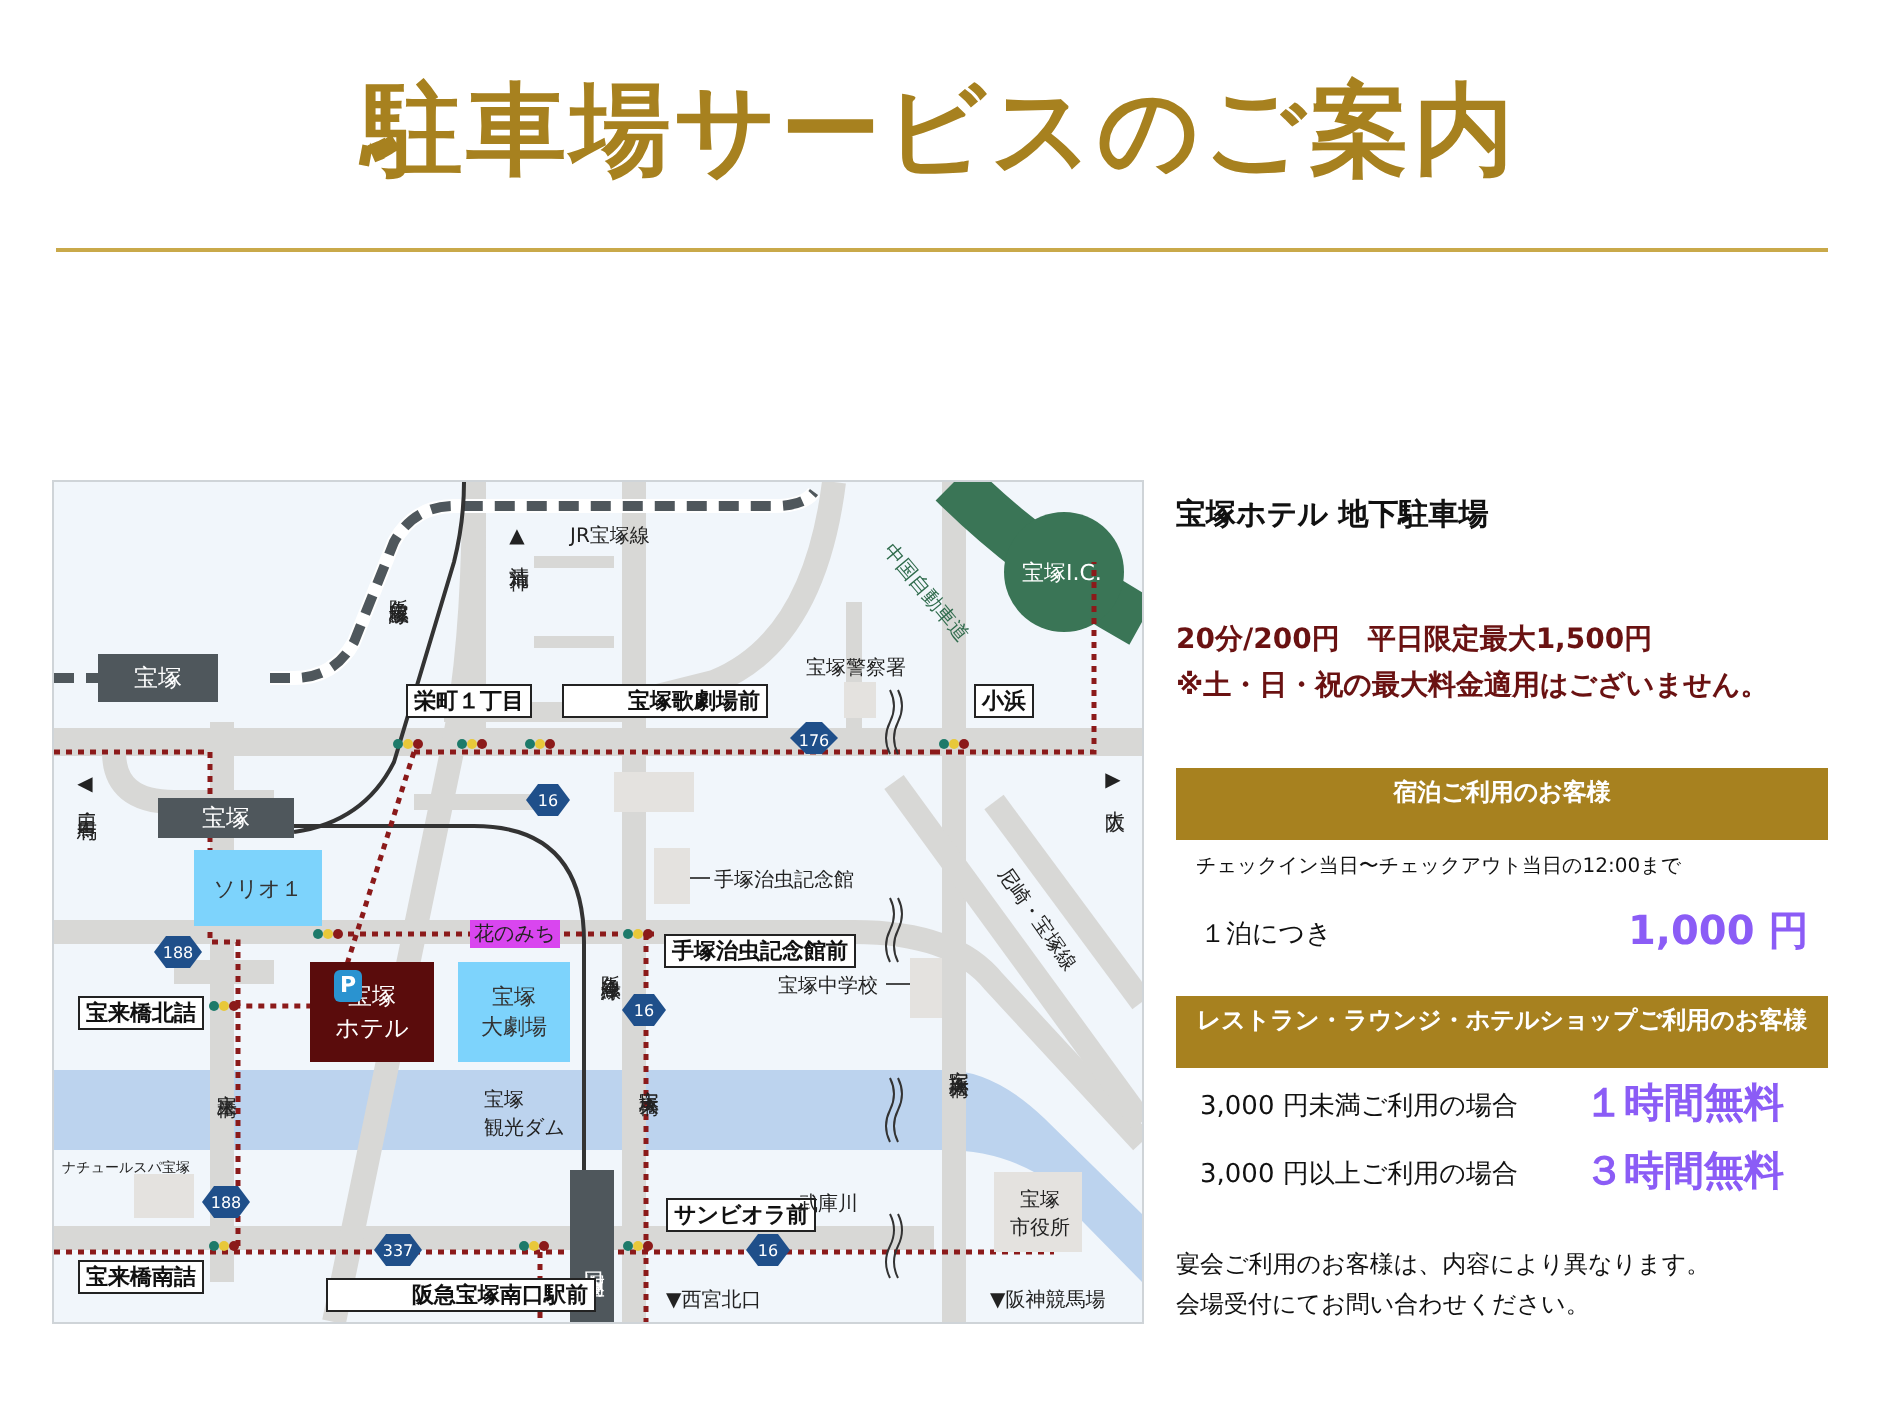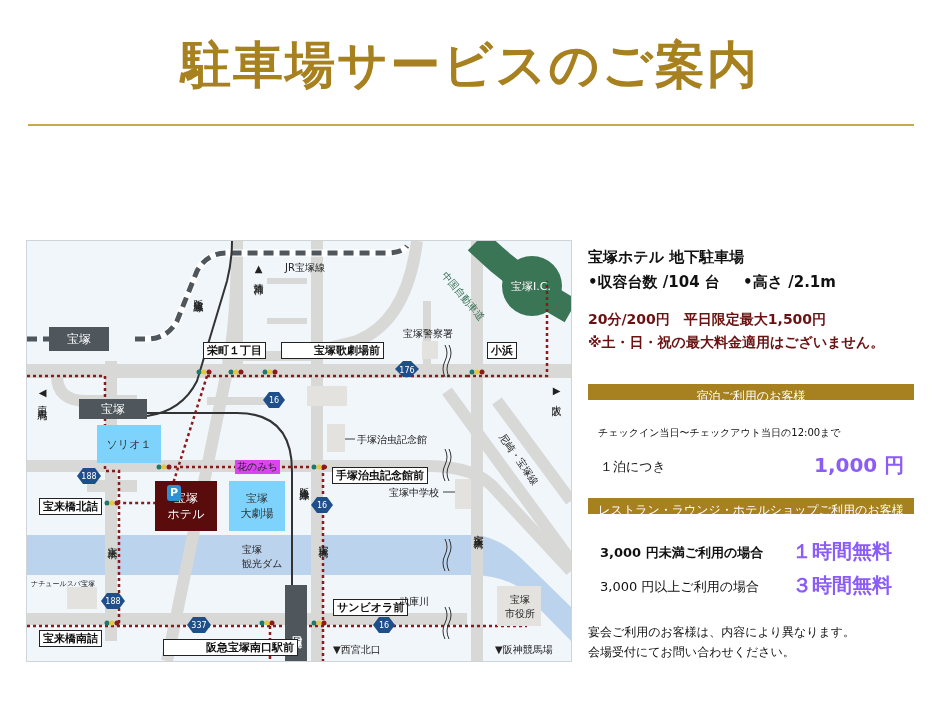--- a/index.html
+++ b/index.html
@@ -24,22 +24,22 @@
   .hotel { position:absolute; background:#5a0c0c; color:#fff; font-size:12px; text-align:center; display:flex; align-items:center; justify-content:center; line-height:16px; }
   .pmark { position:absolute; width:14px; height:16px; background:#2a93d0; color:#fff; font-size:11px; font-weight:bold; text-align:center; line-height:16px; border-radius:3px; }
   .gray-box { position:absolute; background:#e4e2df; }
 
   .info { position:absolute; left:588px; top:238px; width:330px;margin-top:10px; }
   .info .name { font-size:15px; font-weight:bold; color:#111; }
   .info .specs { font-size:15px; font-weight:bold; color:#111; margin-top:6px; }
   .info .specs span { margin-right:18px; }
   .price1 { position:absolute; left:588px; top:311px; font-size:14px; font-weight:bold; color:#6a1212; }
   .price2 { position:absolute; left:588px; top:334px; font-size:14px; font-weight:bold; color:#6a1212; }
-  .banner { position:absolute; left:588px; width:326px; height:16px; background:#a7811f; color:#fff;
-            font-size:12px; font-weight:normal; text-align:center; line-height:24px; }
+  .banner { position:absolute; left:588px; width:326px; height:36px; background:#a7811f; color:#fff;
+            font-size:12px; font-weight:bold; text-align:center; line-height:24px; }
   .row { position:absolute; font-size:10px; color:#111; }
   .big { position:absolute; font-size:20px; font-weight:bold; color:#8b5cf6; }
   .foot { position:absolute; left:588px; font-size:12px; color:#111; }
 </style>
 </head>
 <body>
 
 <div class="title">駐車場サービスのご案内</div>
 <div class="title-rule"></div>
 
@@ -219,33 +219,29 @@
   <div class="vlbl" style="left:444px;top:286px;">宝塚新大橋</div>
   <div class="vlbl" style="left:224px;top:22px;">▲清荒神</div>
   <div class="vlbl" style="left:8px;top:146px;">◀三田・有馬</div>
   <div class="vlbl" style="left:522px;top:144px;">▶大阪</div>
   <div class="lbl" style="left:306px;top:402px;">▼西宮北口</div>
   <div class="lbl" style="left:468px;top:402px;">▼阪神競馬場</div>
 </div>
 
 <div class="info">
   <div class="name">宝塚ホテル 地下駐車場</div>
-  <div class="specs">
-    <span>•収容台数 /104 台</span>
-    <span>•高さ /2.1m</span>
-  </div>
 </div>
 <div class="price1">20分/200円　平日限定最大1,500円</div>
 <div class="price2">※土・日・祝の最大料金適用はございません。</div>
 
 <div class="banner" style="top:384px;">宿泊ご利用のお客様</div>
 <div class="row" style="left:598px;top:426px;">チェックイン当日〜チェックアウト当日の12:00まで</div>
 <div class="row" style="left:600px;top:458px;font-size:13px;">１泊につき</div>
 <div class="big" style="left:814px;top:452px;">1,000 円</div>
 
 <div class="banner" style="top:498px;">レストラン・ラウンジ・ホテルショップご利用のお客様</div>
-<div class="row" style="left:600px;top:544px;font-size:13px;font-weight:bold;">3,000 円未満ご利用の場合</div>
+<div class="row" style="left:600px;top:544px;font-size:13px;">3,000 円未満ご利用の場合</div>
 <div class="big" style="left:792px;top:538px;">１時間無料</div>
 <div class="row" style="left:600px;top:578px;font-size:13px;">3,000 円以上ご利用の場合</div>
 <div class="big" style="left:792px;top:572px;">３時間無料</div>
 
 <div class="foot" style="top:624px;">宴会ご利用のお客様は、内容により異なります。</div>
 <div class="foot" style="top:644px;">会場受付にてお問い合わせください。</div>
 
 </body></html>

